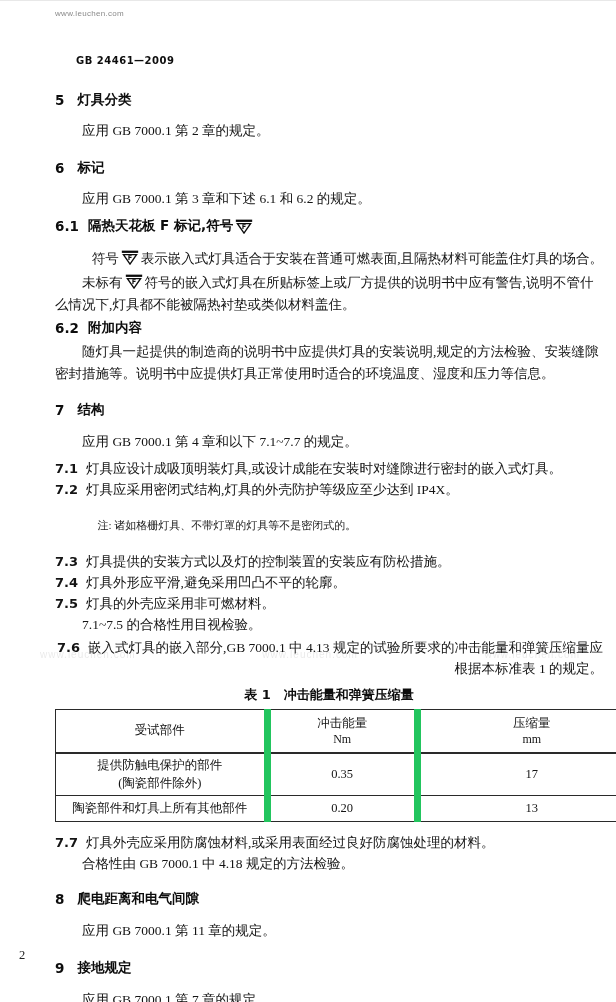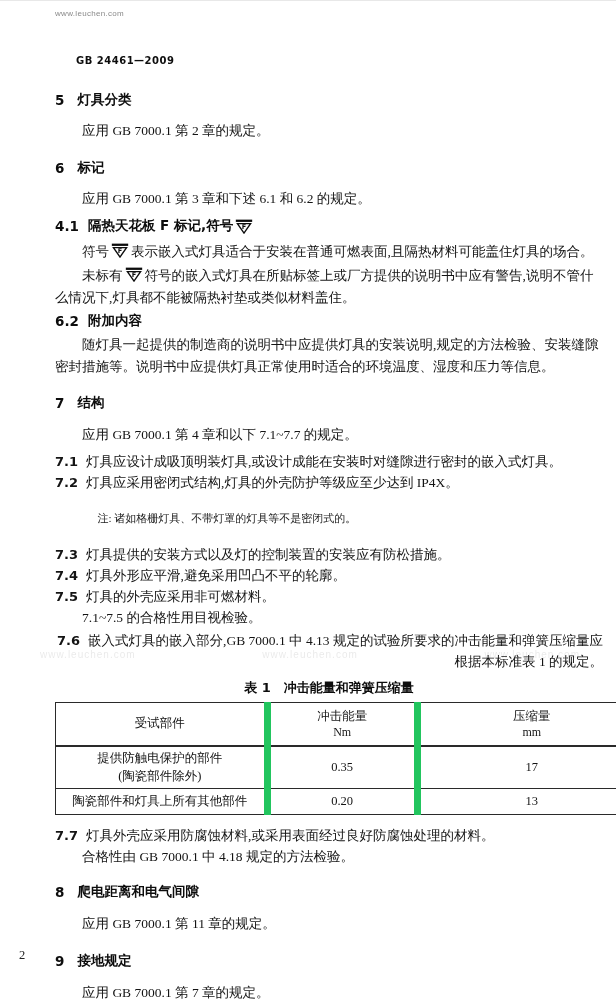--- a/index.html
+++ b/index.html
@@ -79,21 +79,21 @@
   .page-num{
     position:absolute;left:19px;top:947px;
     font-size:12.5px;font-family:"Liberation Serif",serif;color:#222;
   }
   
   .mt-s5{margin-top:25px;}
   .mt-p5{margin-top:11px;}
   .mt-s6{margin-top:17px;}
   .mt-p6{margin-top:11px;}
   .mt-s61{margin-top:7px;}
-  .mt-p611{margin-top:6px;}
+  .mt-p611{margin-top:13px;text-align:right;}
   .mt-p612{margin-top:2px;}
   .mt-s62{margin-top:3px;}
   .mt-p62{margin-top:4px;}
   .mt-s7{margin-top:16px;}
   .mt-p70{margin-top:12px;}
   .mt-c71{margin-top:5px;}
   .mt-c76{margin-top:1px;text-align:right;}
   .mt-c77{margin-top:10px;}
   .mt-s8{margin-top:15px;}
   .mt-p8{margin-top:12px;}
@@ -118,21 +118,21 @@
     </div>
     <p class="para mt-p5">应用 GB 7000.1 第 2 章的规定。</p>
 
     <div class="h1 mt-s6">
       <span class="num">6</span>
       <span>标记</span>
     </div>
     <p class="para mt-p6">应用 GB 7000.1 第 3 章和下述 6.1 和 6.2 的规定。</p>
 
     <div class="h2 mt-s61">
-      <span class="num">4.1</span>
+      <span class="num">6.1</span>
       <span>隔热天花板 F 标记,符号</span>
       <svg class="f-sym" width="18" height="15" viewBox="0 0 22 18">
         <line x1="1" y1="2" x2="21" y2="2" stroke="#0d0d0d" stroke-width="2.8"></line>
         <polygon points="3,5.5 19,5.5 11,17" fill="none" stroke="#0d0d0d" stroke-width="1.7"></polygon>
         <text x="11" y="12.6" text-anchor="middle" font-size="8" font-weight="bold" font-family="DejaVu Sans, sans-serif" fill="#0d0d0d">F</text>
       </svg>
     </div>
 
     <p class="para mt-p611">
       <span>符号</span><svg class="f-sym" width="18" height="15" viewBox="0 0 22 18">

